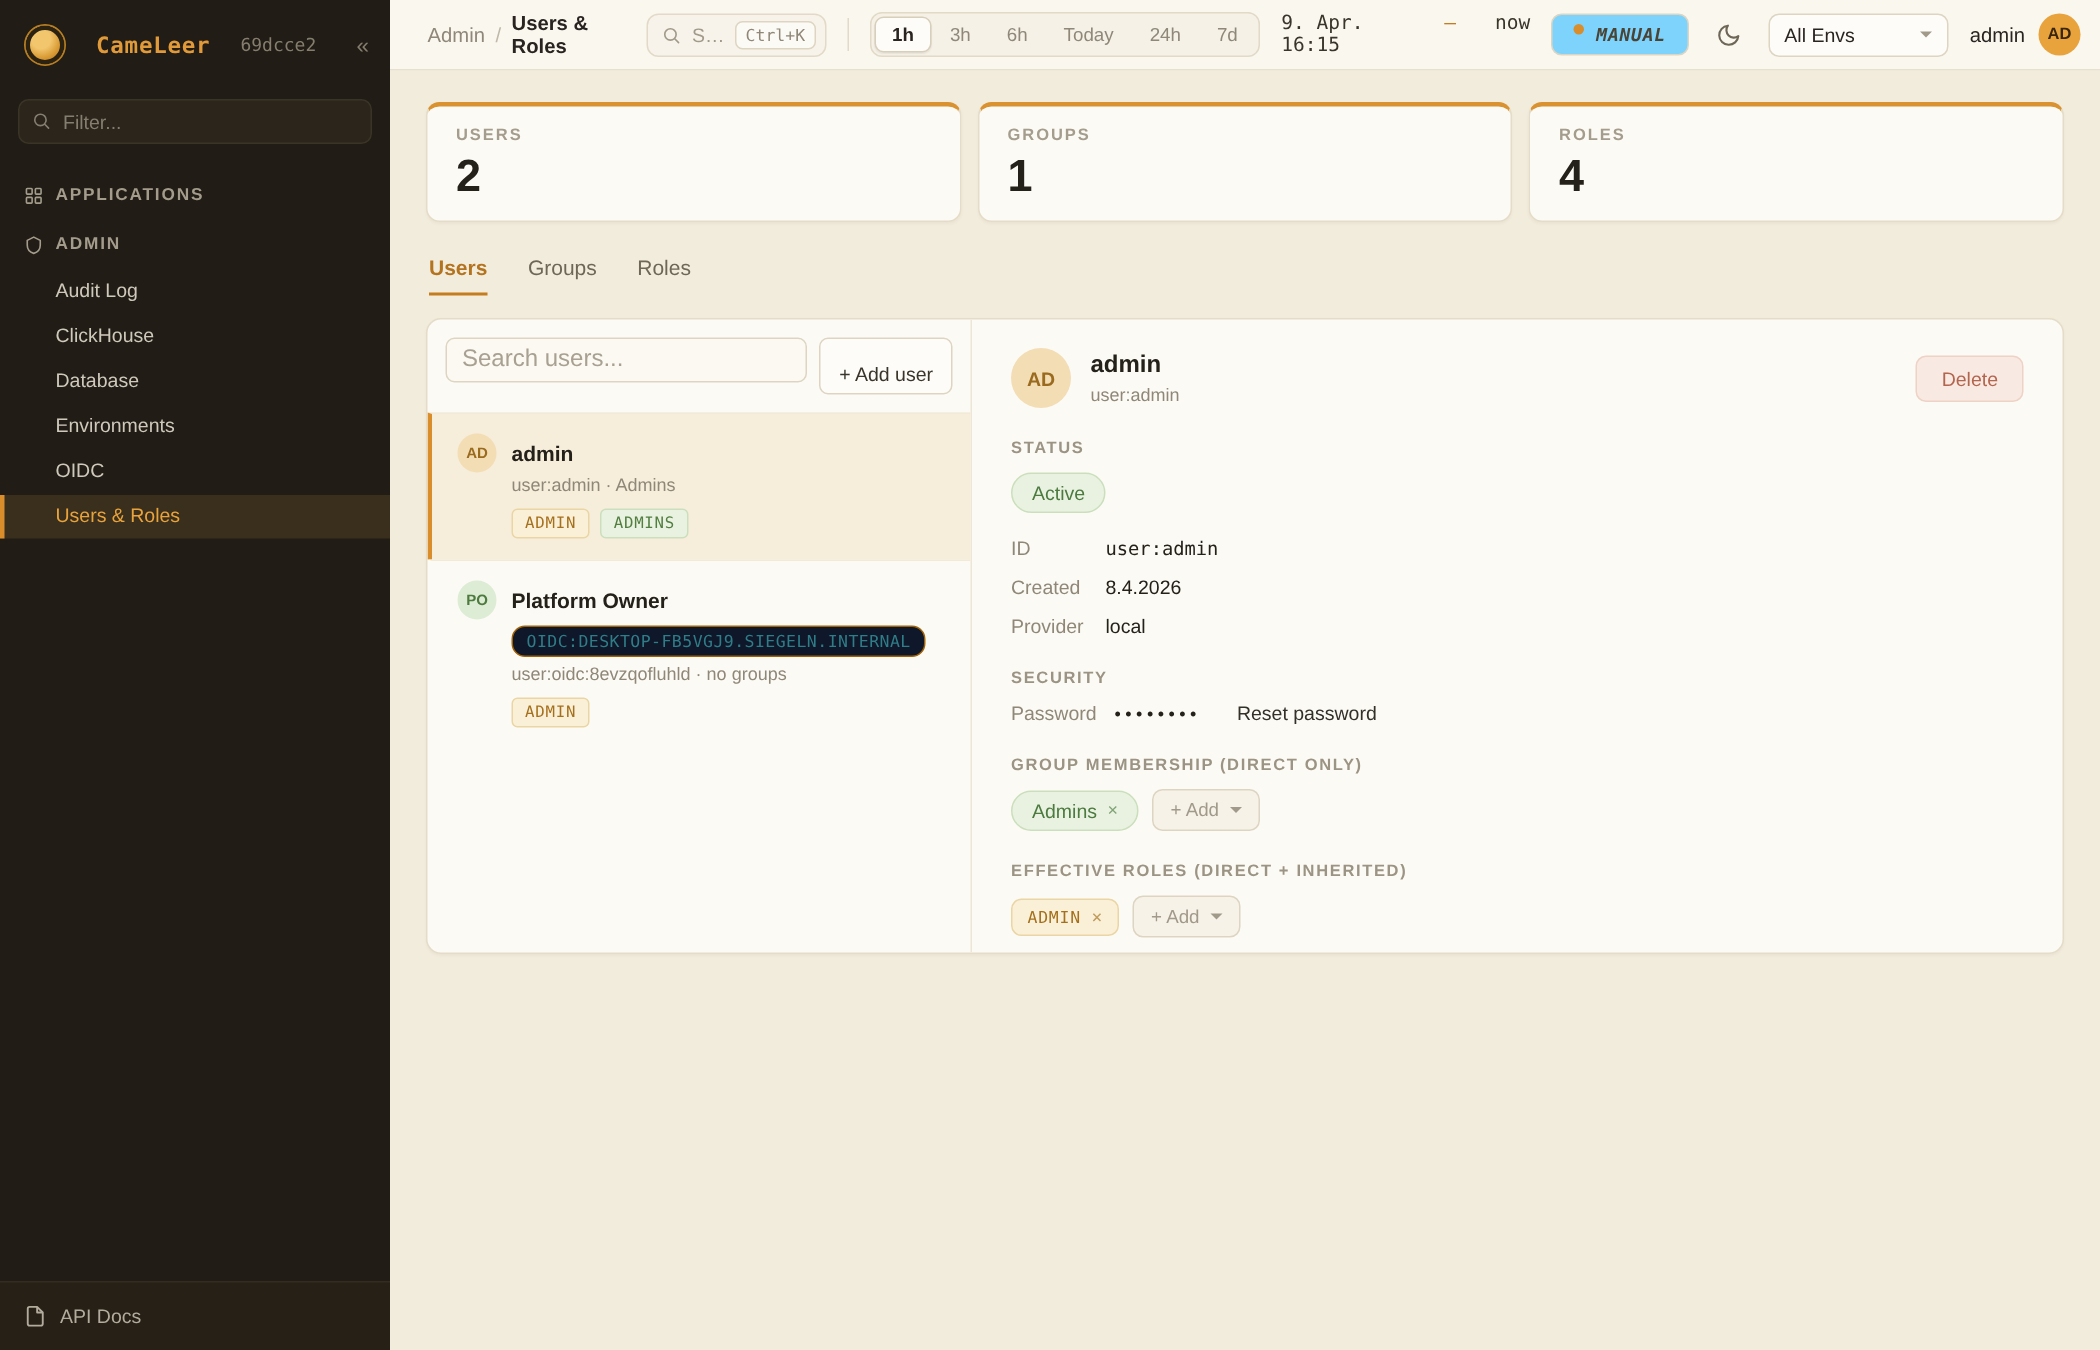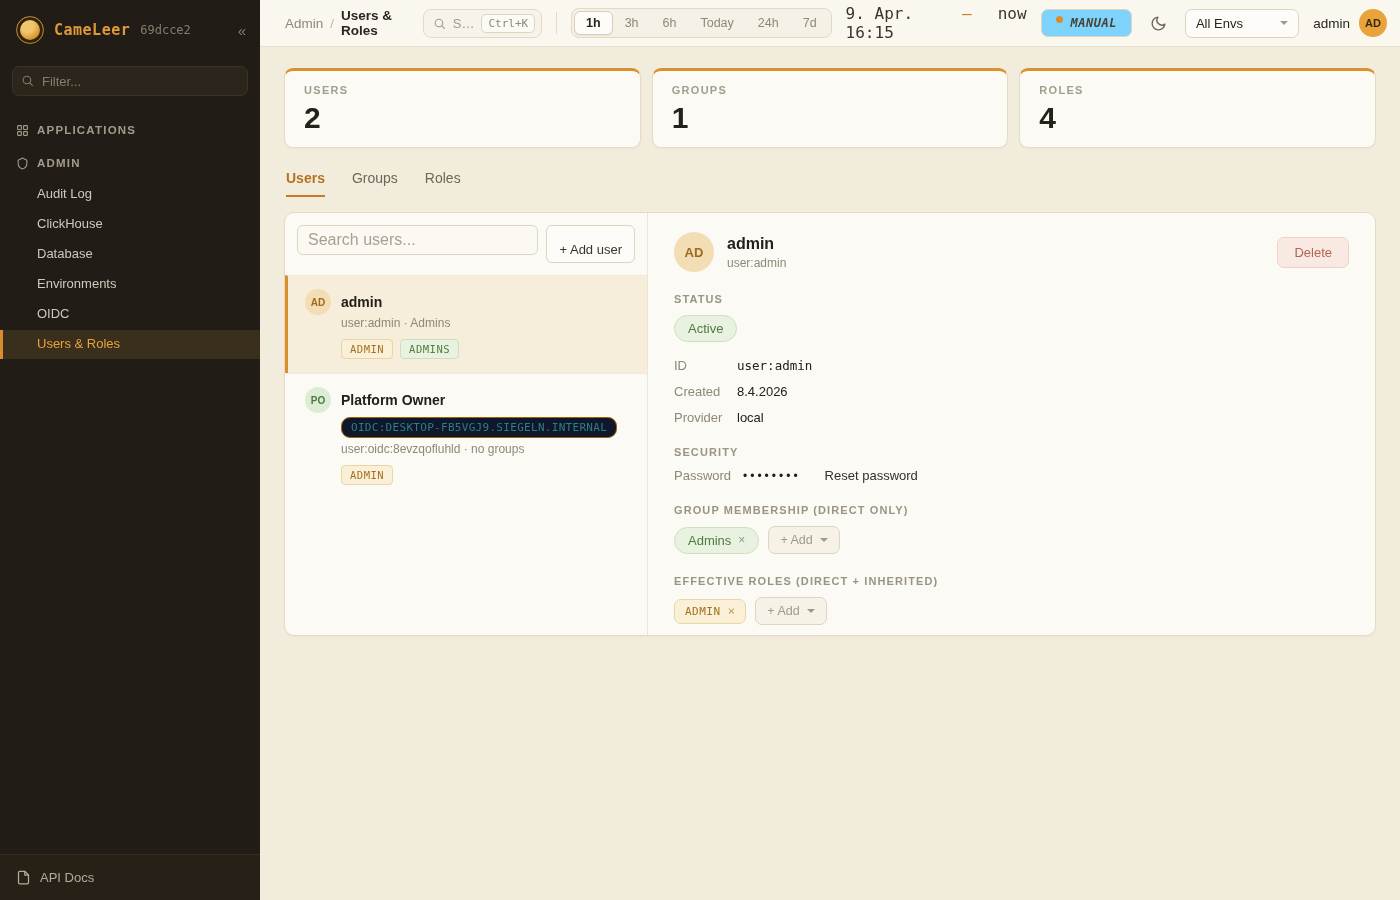--- a/index.html
+++ b/index.html
@@ -8,21 +8,21 @@
     display:flex; overflow:hidden;
     font-family:"Liberation Sans","DejaVu Sans",sans-serif;
     background:#f2ecdd; color:#2a2520;
   }
   .mono { font-family:"DejaVu Sans Mono","Liberation Mono",monospace; }
   svg { display:block; }
   button { font-family:inherit; }
 
   
   .sidebar { width:260px; min-width:260px; background:#211c15; display:flex; flex-direction:column; }
-  .logo-row { display:flex; align-items:center; gap:10px; padding:0 14px 0 16px; height:60px; }
+  .logo-row { display:flex; align-items:center; gap:20px; padding:0 14px 0 16px; height:60px; }
   .logo-circle { width:28px; height:28px; border-radius:50%;
     background:radial-gradient(circle at 40% 35%, #f2c66d 0 28%, #d89a33 55%, #8a5a14);
     border:1px solid #b97f22; box-shadow: inset 0 0 0 3px #2c2212; }
   .logo-name { color:#e09a3a; font-size:15px; font-weight:700; letter-spacing:.5px; }
   .logo-id { color:#857e6f; font-size:12px;text-align:right; }
   .collapse-btn { margin-left:auto; color:#857e6f; font-size:15px; cursor:pointer; }
   .filter-wrap { margin:6px 12px 18px; position:relative; }
   .filter-wrap svg { position:absolute; left:9px; top:8px; }
   .filter-input { width:100%; height:30px; background:#2b251c; border:1px solid #3a3426; border-radius:7px;
     color:#cfc9bc; font-size:13px; padding:0 10px 0 29px; outline:none; font-family:inherit; }
@@ -47,21 +47,21 @@
   .bc-current { font-weight:700; color:#292420; }
   .global-search { display:flex; align-items:center; gap:7px; background:#f7f3ea;
     border:1px solid #e2dac7; border-radius:8px; padding:4px 6px 4px 9px; cursor:pointer; }
   .gs-text { color:#a19a8a; font-size:13px; }
   .kbd { border:1px solid #ddd5c2; background:#fcfaf4; border-radius:5px; font-size:11px; color:#8f8879; padding:2px 6px; }
   .v-div { width:1px; height:22px; background:#e2dac7; }
   .range-group { display:flex; align-items:center; background:#f5f1e7; border:1px solid #e2dac7; border-radius:8px; padding:2px; }
   .range-btn { border:1px solid transparent; background:none; font-size:12.5px; color:#8f8879;
     padding:4px 11px; border-radius:6px; cursor:pointer; }
   .range-btn.active { background:#fdfcf8; border-color:#d8cfba; color:#292420; font-weight:700; box-shadow:0 1px 1px rgba(0,0,0,.06); }
-  .time-display { display:flex; gap:26px; font-size:16px; color:#3a352b; }
+  .time-display { display:flex; gap:26px; font-size:13px; color:#3a352b; }
   .time-sep { color:#c47c1f; }
   .manual-btn { margin-left:auto; display:flex; align-items:flex-start; gap:8px; background:#7dd3fc;
     border:1px solid #ddd5c2; border-radius:7px; padding:6px 14px; cursor:pointer;font-style:italic; }
   .manual-dot { width:7px; height:7px; border-radius:50%; background:#d98d2b; }
   .manual-label { font-size:12px; color:#4a4436; letter-spacing:.5px; font-weight:700; }
   .moon-btn { background:none; border:none; cursor:pointer; padding:4px; }
   .env-select { display:flex; align-items:center; justify-content:space-between; background:#fdfcf8;
     border:1px solid #ddd5c2; border-radius:7px; padding:6px 10px; width:132px; font-size:13px; color:#292420; cursor:pointer; }
   .user-chip { display:flex; align-items:center; gap:9px; font-size:13.5px; color:#292420; }
   .avatar-sm { width:28px; height:28px; border-radius:50%; background:#e8a33d; color:#3a2608;

